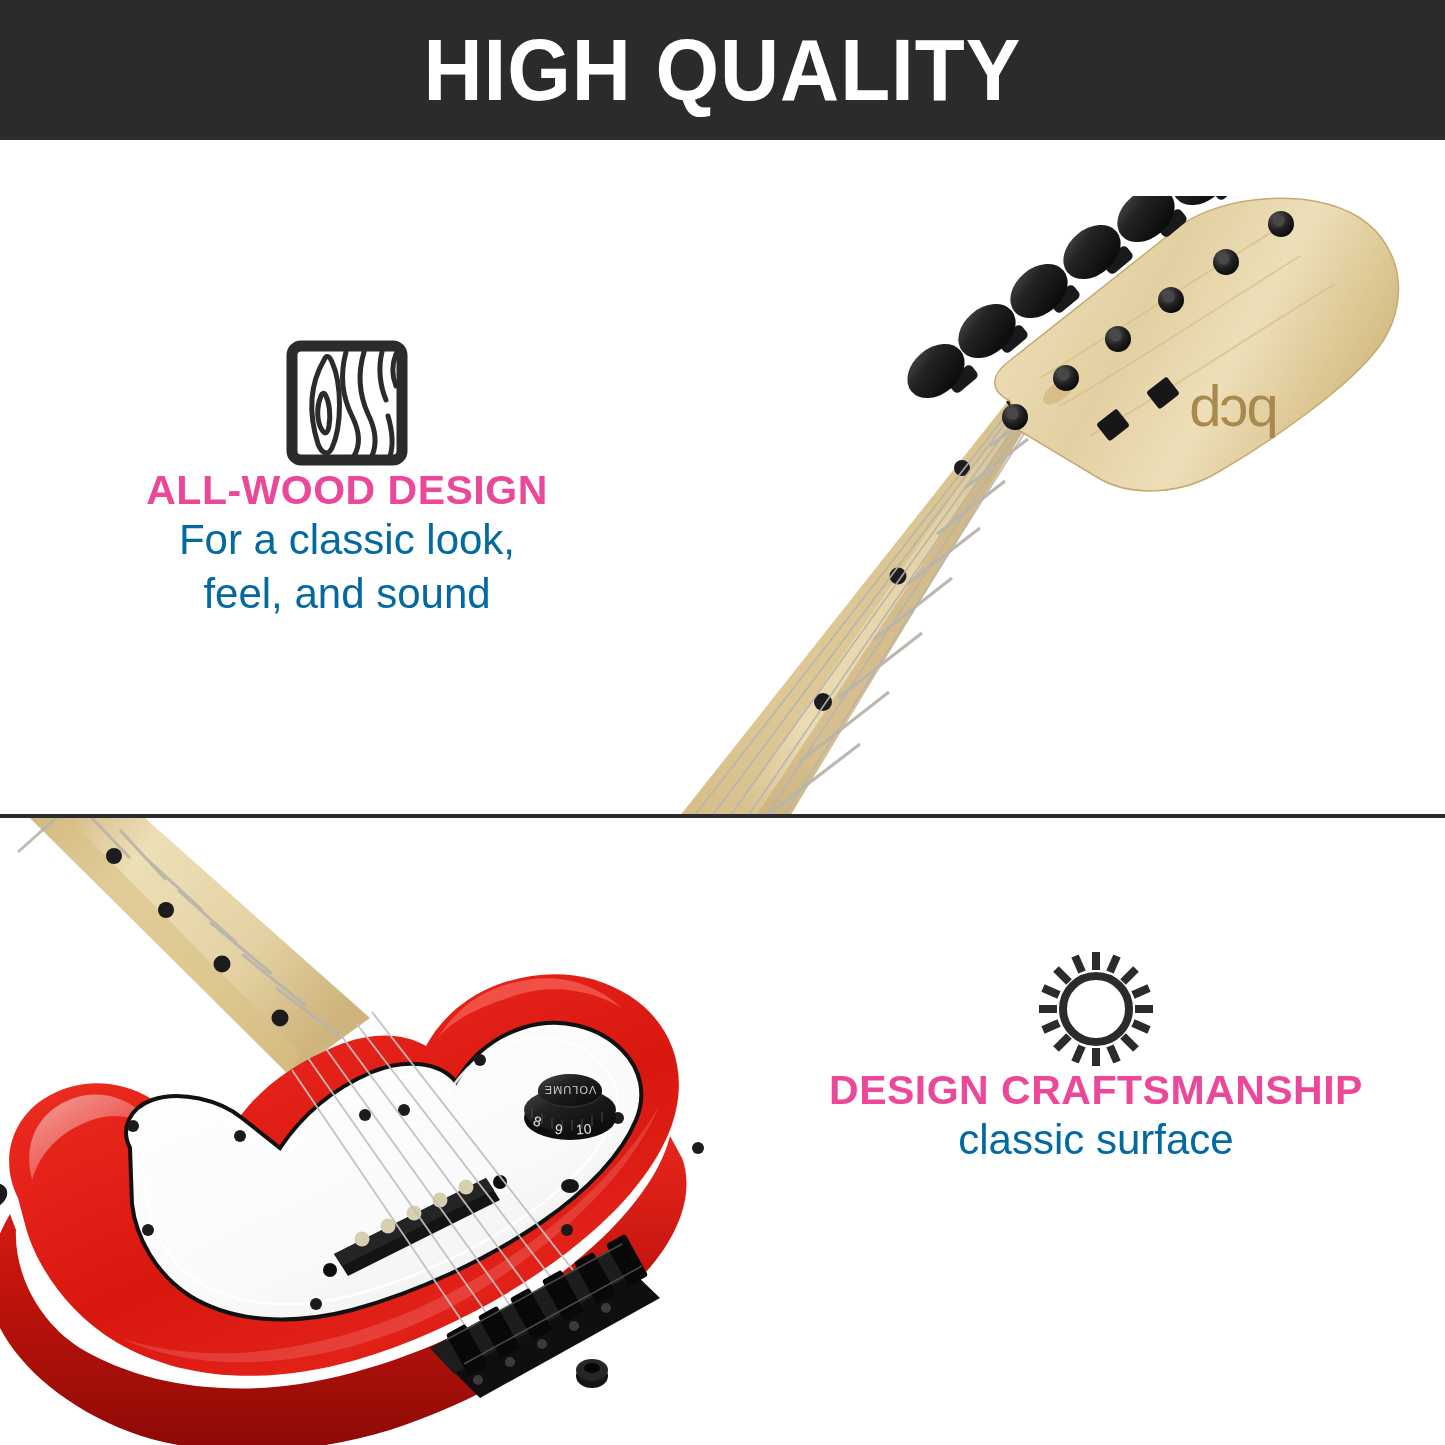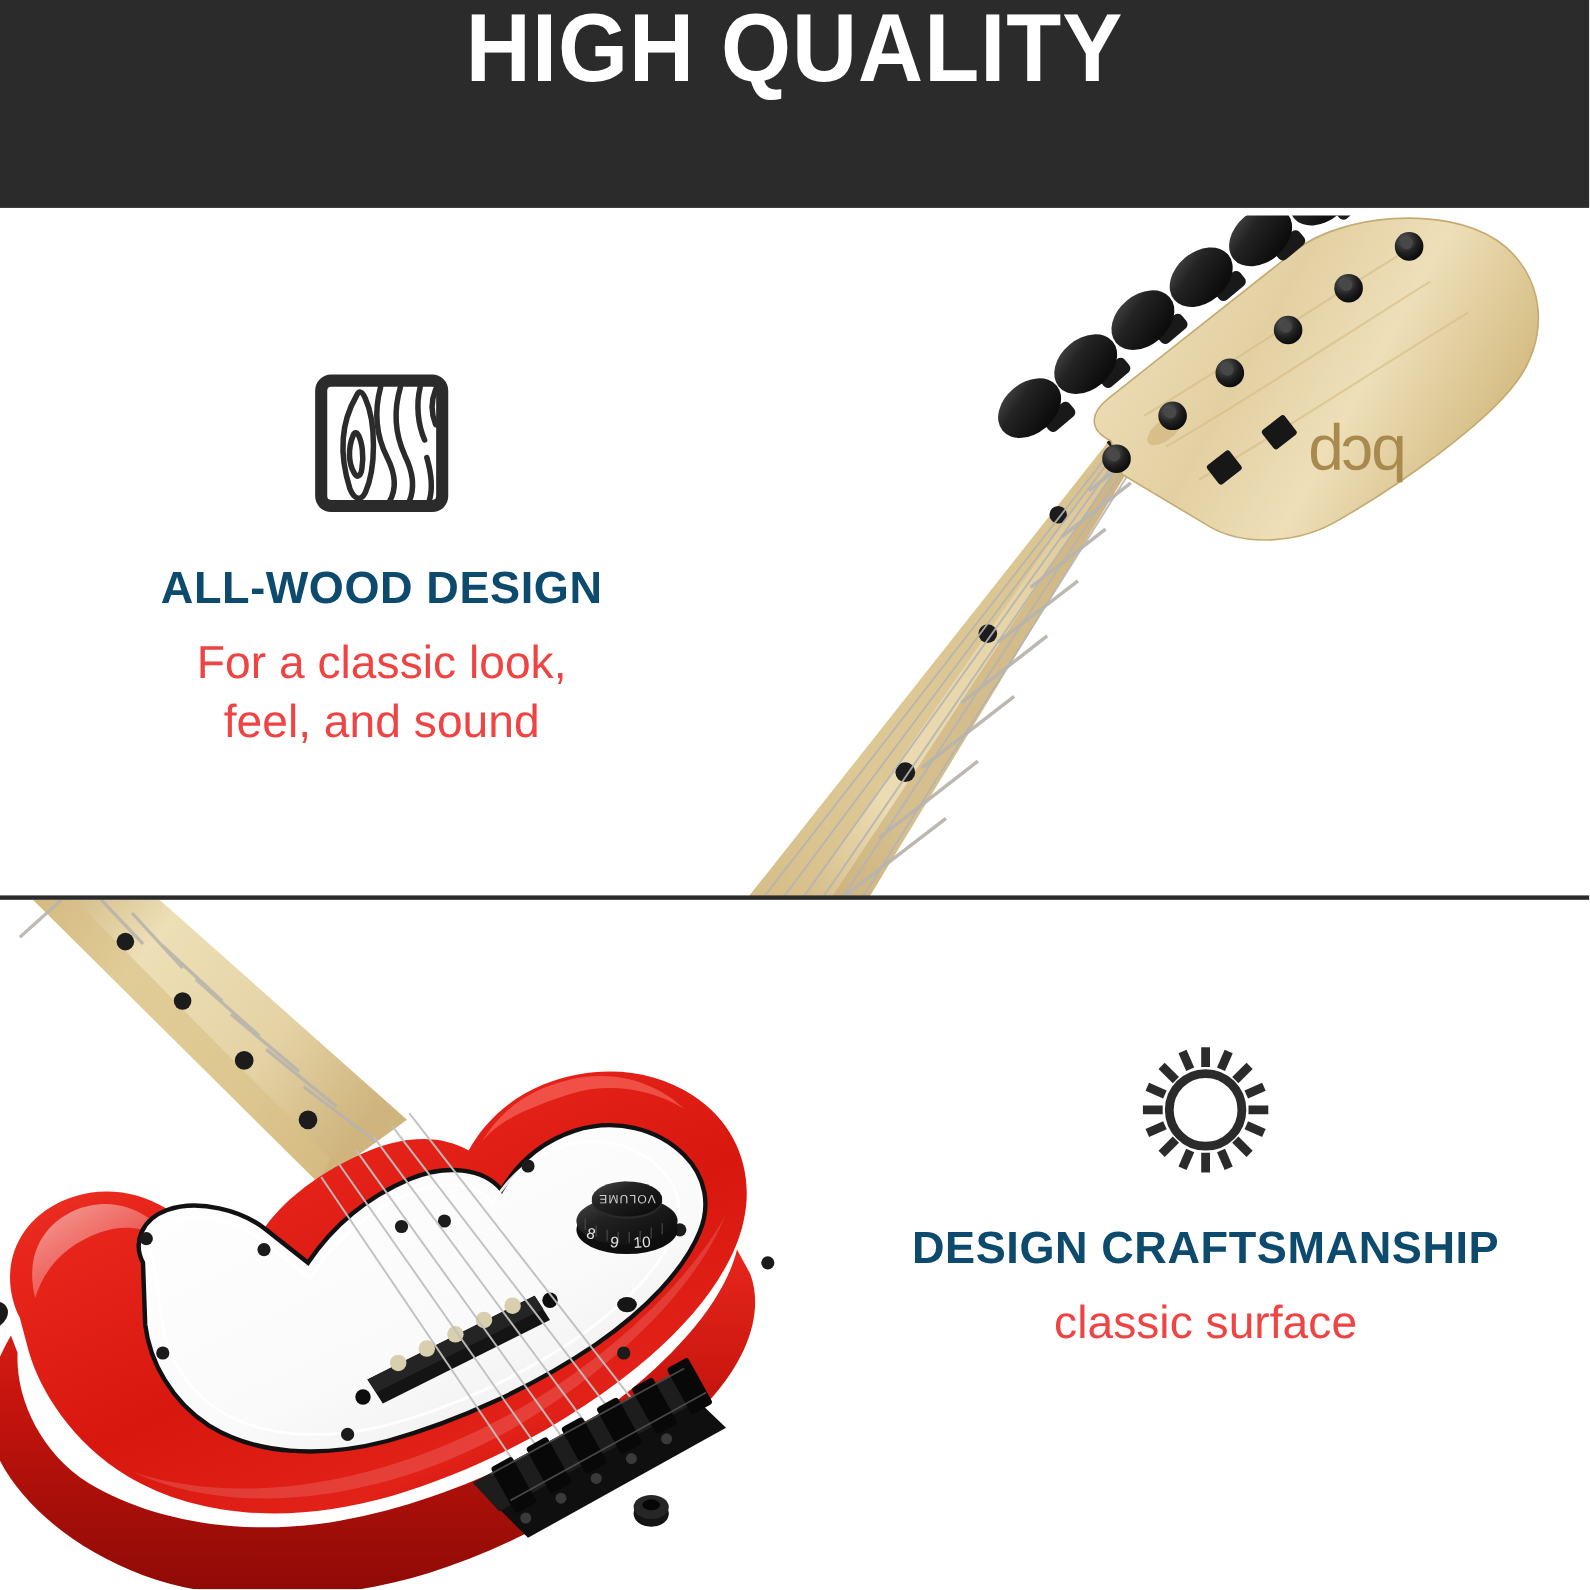--- a/index.html
+++ b/index.html
@@ -16,24 +16,24 @@
     height: 1445px;
     background: #ffffff;
     overflow: hidden;
   }
 
   
   #header-banner {
     position: absolute;
     left: 0; top: 0;
     width: 1445px;
-    height: 189px;
+    height: 140px;
     background: #2b2b2b;
     display: flex;
-    align-items: flex-start;
+    align-items: center;
     justify-content: center;
   }
   #header-title {
     color: #ffffff;
     font-family: "Liberation Sans Narrow", "Liberation Sans", sans-serif;
     font-weight: bold;
     font-size: 88px;
     letter-spacing: 1px;
     line-height: 1;
     transform: scaleX(0.93);
@@ -59,33 +59,31 @@
   }
   .feature-icon {
     display: flex;
     justify-content: center;
     align-items: center;
   }
   .feature-title {
     font-family: "Liberation Sans", sans-serif;
     font-weight: bold;
     font-size: 41px;
-    color: #0c4a6e;
+    color: #ec4899;
     letter-spacing: 0.5px;
     line-height: 1.1;
     white-space: nowrap;
-    margin-top: 44px;
   }
   .feature-sub {
     font-family: "Liberation Sans", sans-serif;
     font-weight: normal;
     font-size: 42px;
-    color: #ef4444;
+    color: #0369a1;
     line-height: 1.28;
-    margin-top: 18px;
   }
 
   #feature-wood {
     left: 47px;
     top: 338px;
     width: 600px;
   }
   #feature-craft {
     left: 786px;
     top: 950px;

